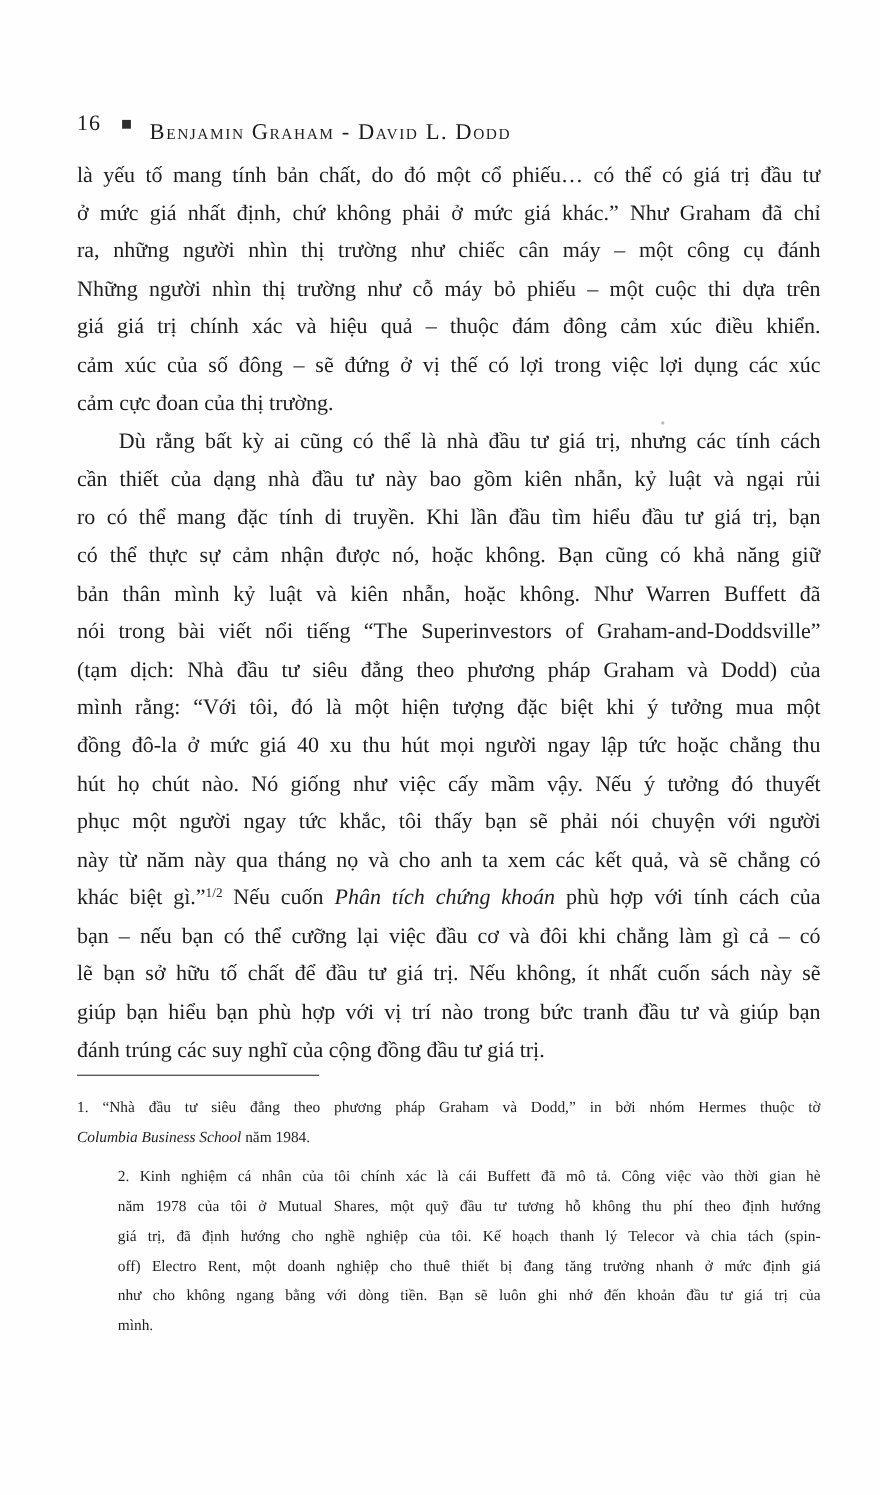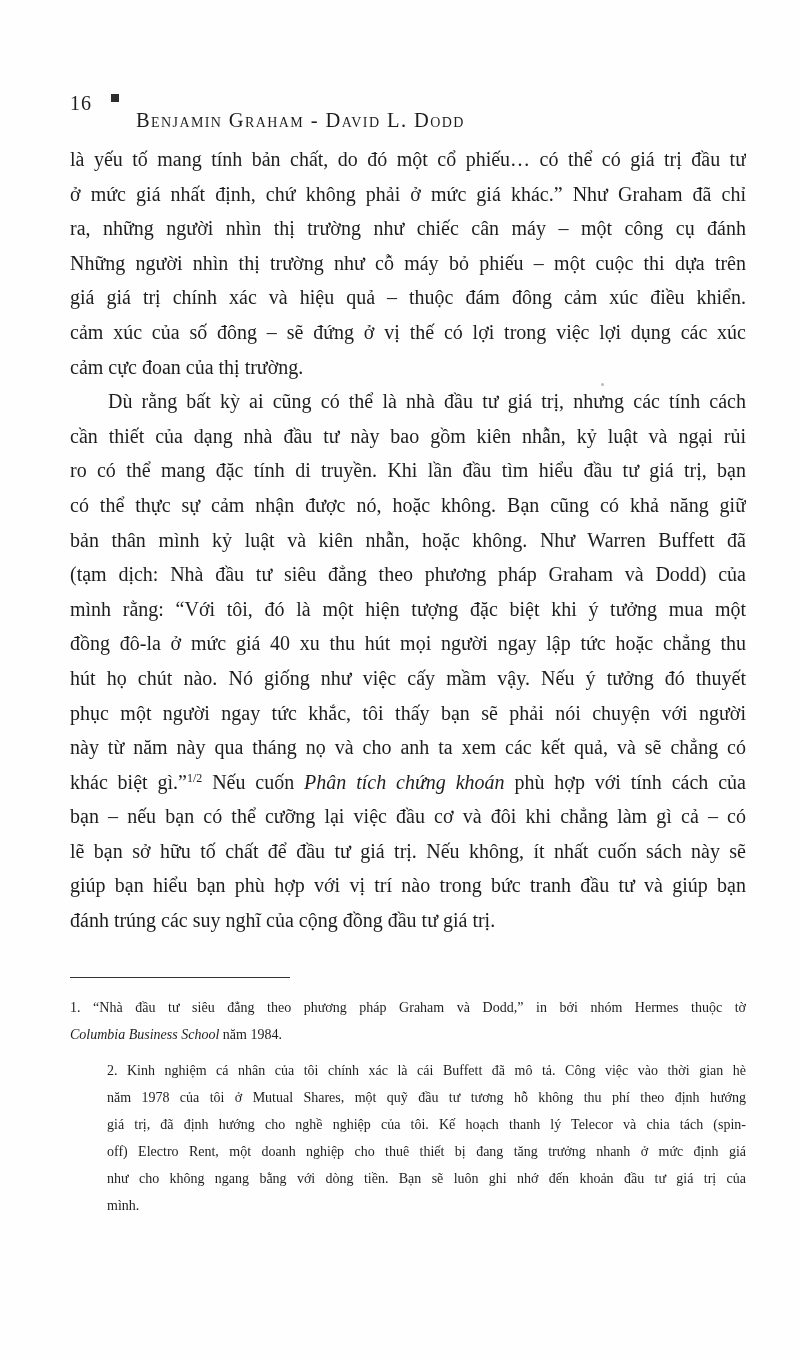--- a/index.html
+++ b/index.html
@@ -3,21 +3,21 @@
 <meta charset="utf-8">
 <style>
   html,body { margin:0; padding:0; background:#e8e8e8; }
   .page {
     position:relative; width:800px; height:1359px; margin:0 auto;
     background:#fefefe; overflow:hidden;
     font-family:"Liberation Serif","DejaVu Serif",serif;
     color:#1d1d1d;
   }
   .header {
-    position:absolute; left:70px; top:92px; display:flex; 
+    position:absolute; left:70px; top:92px; display:flex; align-items:center;
     font-size:20px; white-space:nowrap;
   }
   .page-num { letter-spacing:1px; }
   .sq { width:8px; height:8px; background:#2d2d2d; margin:2px 17px 0 19px; flex:0 0 auto; }
   .running-title { font-variant:small-caps; letter-spacing:1.4px; font-size:20.5px;margin-top:17px; }
 
   .body-text {
     position:absolute; left:70px; top:142px; width:676px;
     font-size:20px; line-height:34.6px;
   }
@@ -66,20 +66,21 @@
         <div class="line"><span>giá giá trị chính xác và hiệu quả – thuộc đám đông cảm xúc điều khiển.</span></div>
         <div class="line"><span>cảm xúc của số đông – sẽ đứng ở vị thế có lợi trong việc lợi dụng các xúc</span></div>
         <div class="line last"><span>cảm cực đoan của thị trường.</span></div>
       </div>
       <div class="paragraph">
         <div class="line indent"><span>Dù rằng bất kỳ ai cũng có thể là nhà đầu tư giá trị, nhưng các tính cách</span></div>
         <div class="line"><span>cần thiết của dạng nhà đầu tư này bao gồm kiên nhẫn, kỷ luật và ngại rủi</span></div>
         <div class="line"><span>ro có thể mang đặc tính di truyền. Khi lần đầu tìm hiểu đầu tư giá trị, bạn</span></div>
         <div class="line"><span>có thể thực sự cảm nhận được nó, hoặc không. Bạn cũng có khả năng giữ</span></div>
         <div class="line"><span>bản thân mình kỷ luật và kiên nhẫn, hoặc không. Như Warren Buffett đã</span></div>
+        <div class="line"><span>nói trong bài viết nổi tiếng “The Superinvestors of Graham-and-Doddsville”</span></div>
         <div class="line"><span>(tạm dịch: Nhà đầu tư siêu đẳng theo phương pháp Graham và Dodd) của</span></div>
         <div class="line"><span>mình rằng: “Với tôi, đó là một hiện tượng đặc biệt khi ý tưởng mua một</span></div>
         <div class="line"><span>đồng đô-la ở mức giá 40 xu thu hút mọi người ngay lập tức hoặc chẳng thu</span></div>
         <div class="line"><span>hút họ chút nào. Nó giống như việc cấy mầm vậy. Nếu ý tưởng đó thuyết</span></div>
         <div class="line"><span>phục một người ngay tức khắc, tôi thấy bạn sẽ phải nói chuyện với người</span></div>
         <div class="line"><span>này từ năm này qua tháng nọ và cho anh ta xem các kết quả, và sẽ chẳng có</span></div>
         <div class="line"><span>khác biệt gì.”</span><span class="sup">1/2</span><span> Nếu cuốn </span><span class="italic">Phân tích chứng khoán</span><span> phù hợp với tính cách của</span></div>
         <div class="line"><span>bạn – nếu bạn có thể cưỡng lại việc đầu cơ và đôi khi chẳng làm gì cả – có</span></div>
         <div class="line"><span>lẽ bạn sở hữu tố chất để đầu tư giá trị. Nếu không, ít nhất cuốn sách này sẽ</span></div>
         <div class="line"><span>giúp bạn hiểu bạn phù hợp với vị trí nào trong bức tranh đầu tư và giúp bạn</span></div>

